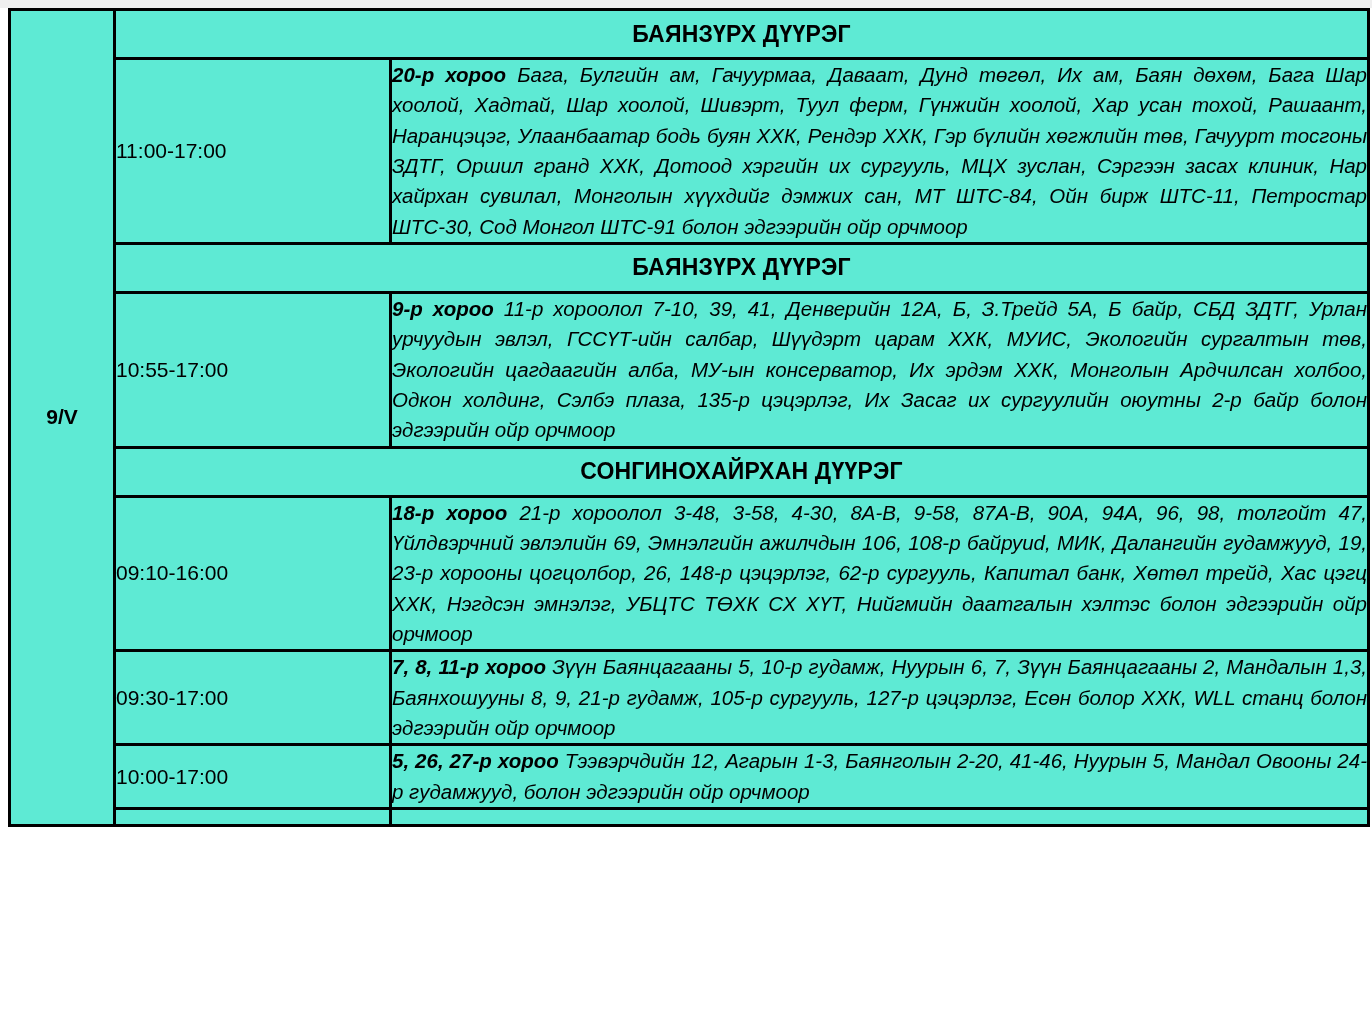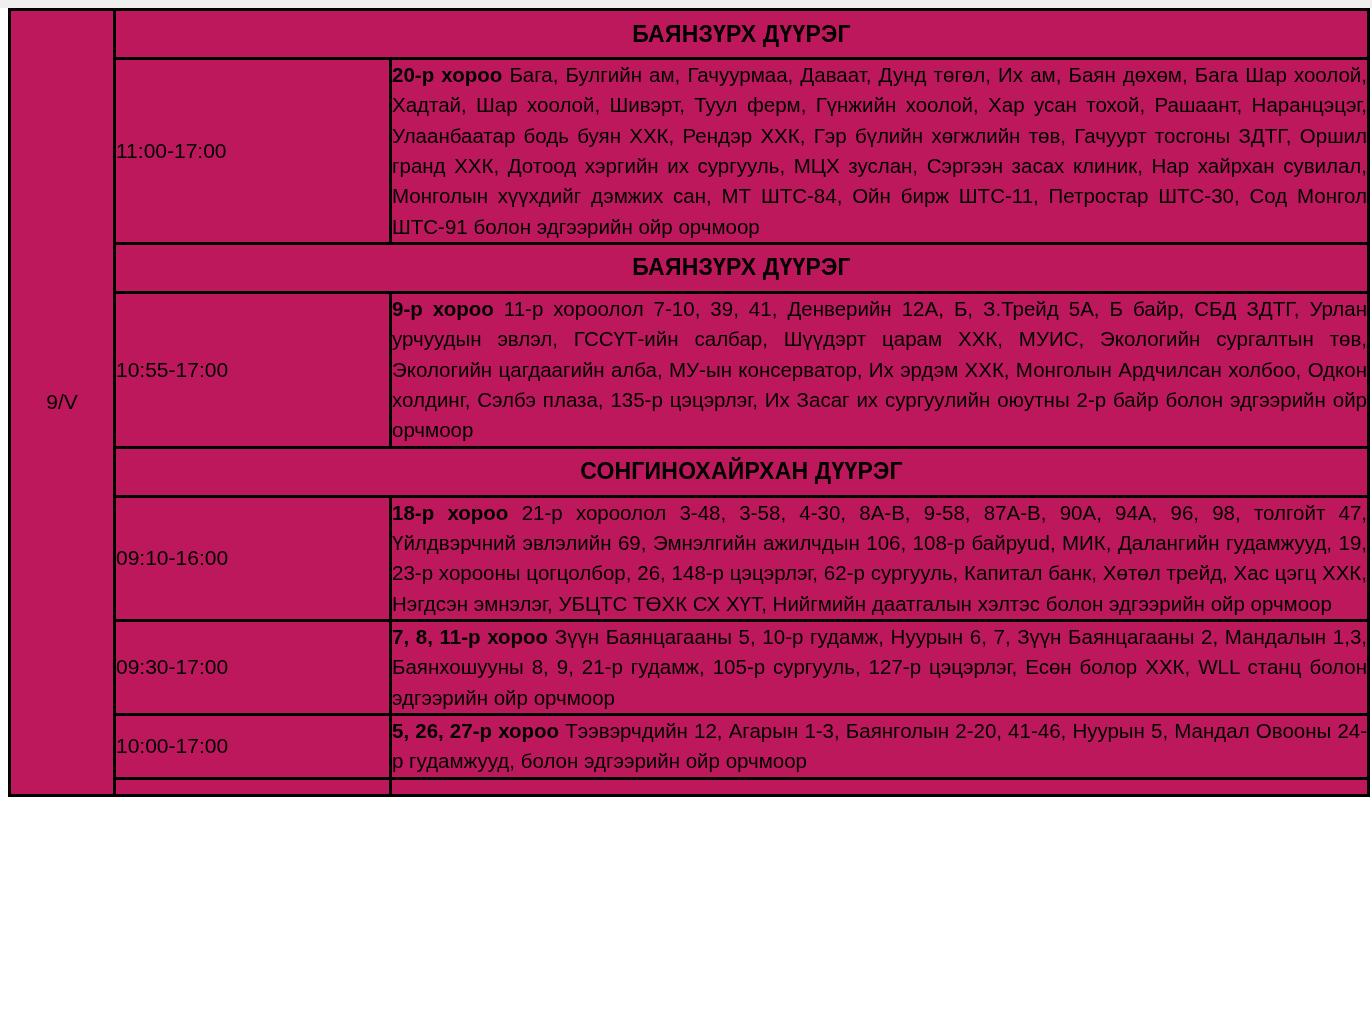--- a/index.html
+++ b/index.html
@@ -43,31 +43,31 @@
   table.outage-table {
     border-collapse: collapse;
     table-layout: fixed;
     width: 1359px;
   }
 
   table.outage-table td {
     border: 3px solid #000000;
     vertical-align: middle;
     padding: 0;
-    background: #be185d;
+    background: #5eead4;
   }
 
   
   col.c-date  { width: 105px; }
   col.c-time  { width: 276px; }
   col.c-area  { width: 978px; }
 
   .date-cell {
     text-align: center;
-    font-weight: normal;
+    font-weight: bold;
     font-size: 21px;
     vertical-align: middle;
   }
 
   .time-cell {
     text-align: left;
     font-size: 21px;
     vertical-align: middle;
     padding: 6px 4px;
   }
@@ -81,20 +81,21 @@
     height: 46px;
   }
 
   .area-cell {
     text-align: justify;
     text-justify: inter-word;
     font-size: 20.5px;
     line-height: 1.48;
     padding: 9px 14px 11px 14px;
     hyphens: none;
+    font-style: italic;
   }
 
   .area-cell .khoroo {
     font-weight: bold;
   }
 
   
   .clipped-row td {
     height: 14px;
   }

